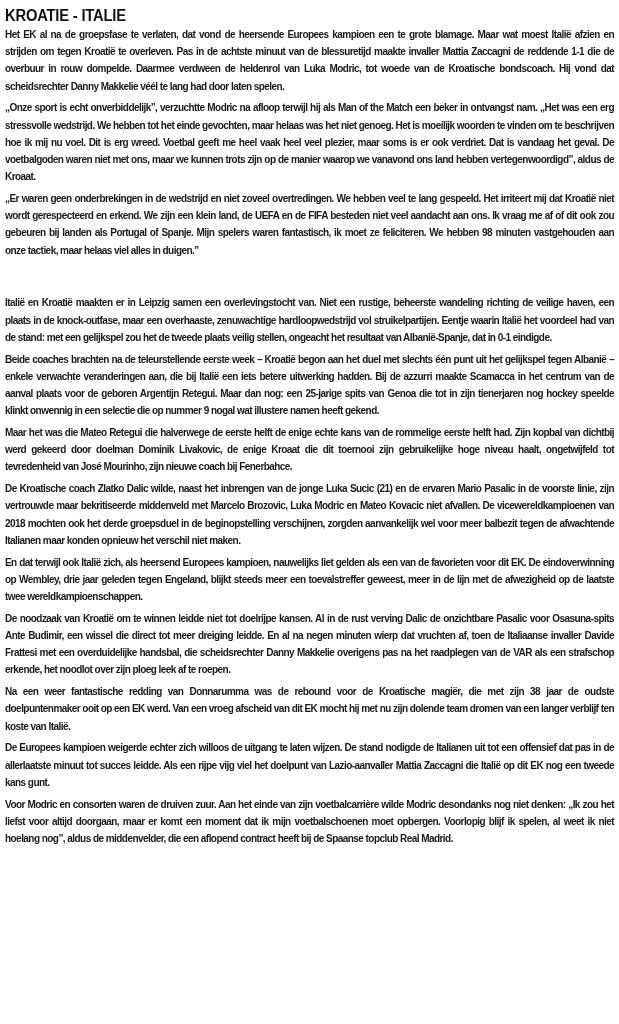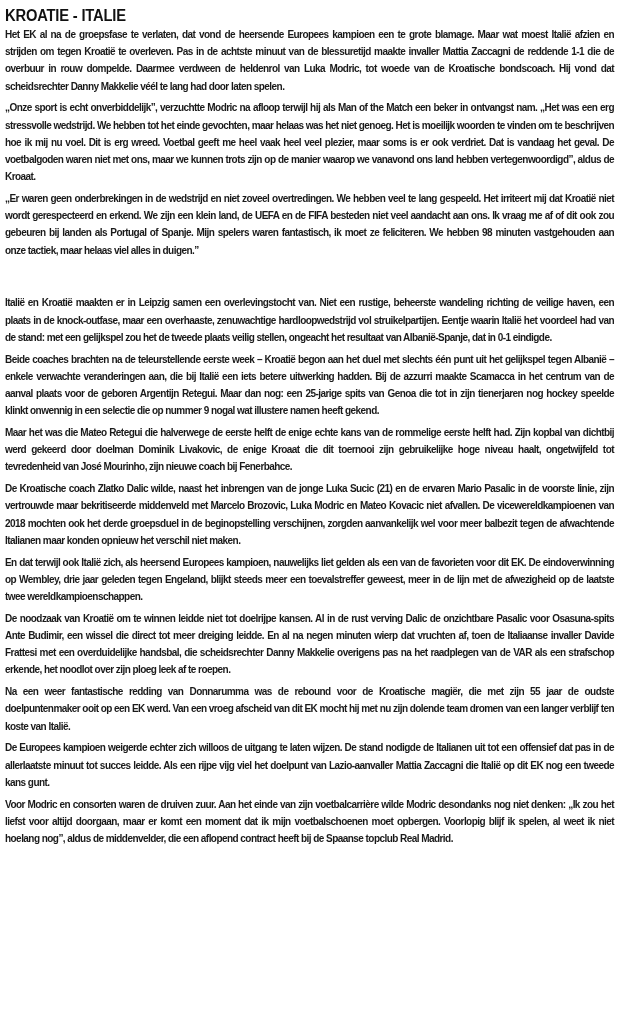--- a/index.html
+++ b/index.html
@@ -51,16 +51,16 @@
   <p class="para">„Er waren geen onderbrekingen in de wedstrijd en niet zoveel overtredingen. We hebben veel te lang gespeeld. Het irriteert mij dat Kroatië niet wordt gerespecteerd en erkend. We zijn een klein land, de UEFA en de FIFA besteden niet veel aandacht aan ons. Ik vraag me af of dit ook zou gebeuren bij landen als Portugal of Spanje. Mijn spelers waren fantastisch, ik moet ze feliciteren. We hebben 98 minuten vastgehouden aan onze tactiek, maar helaas viel alles in duigen.”</p>
 
   <div class="gap"></div>
 
   <p class="para">Italië en Kroatië maakten er in Leipzig samen een overlevingstocht van. Niet een rustige, beheerste wandeling richting de veilige haven, een plaats in de knock-outfase, maar een overhaaste, zenuwachtige hardloopwedstrijd vol struikelpartijen. Eentje waarin Italië het voordeel had van de stand: met een gelijkspel zou het de tweede plaats veilig stellen, ongeacht het resultaat van Albanië-Spanje, dat in 0-1 eindigde.</p>
   <p class="para">Beide coaches brachten na de teleurstellende eerste week – Kroatië begon aan het duel met slechts één punt uit het gelijkspel tegen Albanië – enkele verwachte veranderingen aan, die bij Italië een iets betere uitwerking hadden. Bij de azzurri maakte Scamacca in het centrum van de aanval plaats voor de geboren Argentijn Retegui. Maar dan nog: een 25-jarige spits van Genoa die tot in zijn tienerjaren nog hockey speelde klinkt onwennig in een selectie die op nummer 9 nogal wat illustere namen heeft gekend.</p>
   <p class="para">Maar het was die Mateo Retegui die halverwege de eerste helft de enige echte kans van de rommelige eerste helft had. Zijn kopbal van dichtbij werd gekeerd door doelman Dominik Livakovic, de enige Kroaat die dit toernooi zijn gebruikelijke hoge niveau haalt, ongetwijfeld tot tevredenheid van José Mourinho, zijn nieuwe coach bij Fenerbahce.</p>
   <p class="para">De Kroatische coach Zlatko Dalic wilde, naast het inbrengen van de jonge Luka Sucic (21) en de ervaren Mario Pasalic in de voorste linie, zijn vertrouwde maar bekritiseerde middenveld met Marcelo Brozovic, Luka Modric en Mateo Kovacic niet afvallen. De vicewereldkampioenen van 2018 mochten ook het derde groepsduel in de beginopstelling verschijnen, zorgden aanvankelijk wel voor meer balbezit tegen de afwachtende Italianen maar konden opnieuw het verschil niet maken.</p>
   <p class="para">En dat terwijl ook Italië zich, als heersend Europees kampioen, nauwelijks liet gelden als een van de favorieten voor dit EK. De eindoverwinning op Wembley, drie jaar geleden tegen Engeland, blijkt steeds meer een toevalstreffer geweest, meer in de lijn met de afwezigheid op de laatste twee wereldkampioenschappen.</p>
   <p class="para">De noodzaak van Kroatië om te winnen leidde niet tot doelrijpe kansen. Al in de rust verving Dalic de onzichtbare Pasalic voor Osasuna-spits Ante Budimir, een wissel die direct tot meer dreiging leidde. En al na negen minuten wierp dat vruchten af, toen de Italiaanse invaller Davide Frattesi met een overduidelijke handsbal, die scheidsrechter Danny Makkelie overigens pas na het raadplegen van de VAR als een strafschop erkende, het noodlot over zijn ploeg leek af te roepen.</p>
-  <p class="para">Na een weer fantastische redding van Donnarumma was de rebound voor de Kroatische magiër, die met zijn 55 jaar de oudste doelpuntenmaker ooit op een EK werd. Van een vroeg afscheid van dit EK mocht hij met nu zijn dolende team dromen van een langer verblijf ten koste van Italië.</p>
+  <p class="para">Na een weer fantastische redding van Donnarumma was de rebound voor de Kroatische magiër, die met zijn 38 jaar de oudste doelpuntenmaker ooit op een EK werd. Van een vroeg afscheid van dit EK mocht hij met nu zijn dolende team dromen van een langer verblijf ten koste van Italië.</p>
   <p class="para">De Europees kampioen weigerde echter zich willoos de uitgang te laten wijzen. De stand nodigde de Italianen uit tot een offensief dat pas in de allerlaatste minuut tot succes leidde. Als een rijpe vijg viel het doelpunt van Lazio-aanvaller Mattia Zaccagni die Italië op dit EK nog een tweede kans gunt.</p>
   <p class="para">Voor Modric en consorten waren de druiven zuur. Aan het einde van zijn voetbalcarrière wilde Modric desondanks nog niet denken: „Ik zou het liefst voor altijd doorgaan, maar er komt een moment dat ik mijn voetbalschoenen moet opbergen. Voorlopig blijf ik spelen, al weet ik niet hoelang nog”, aldus de middenvelder, die een aflopend contract heeft bij de Spaanse topclub Real Madrid.</p>
 </div>
 
 </body></html>

